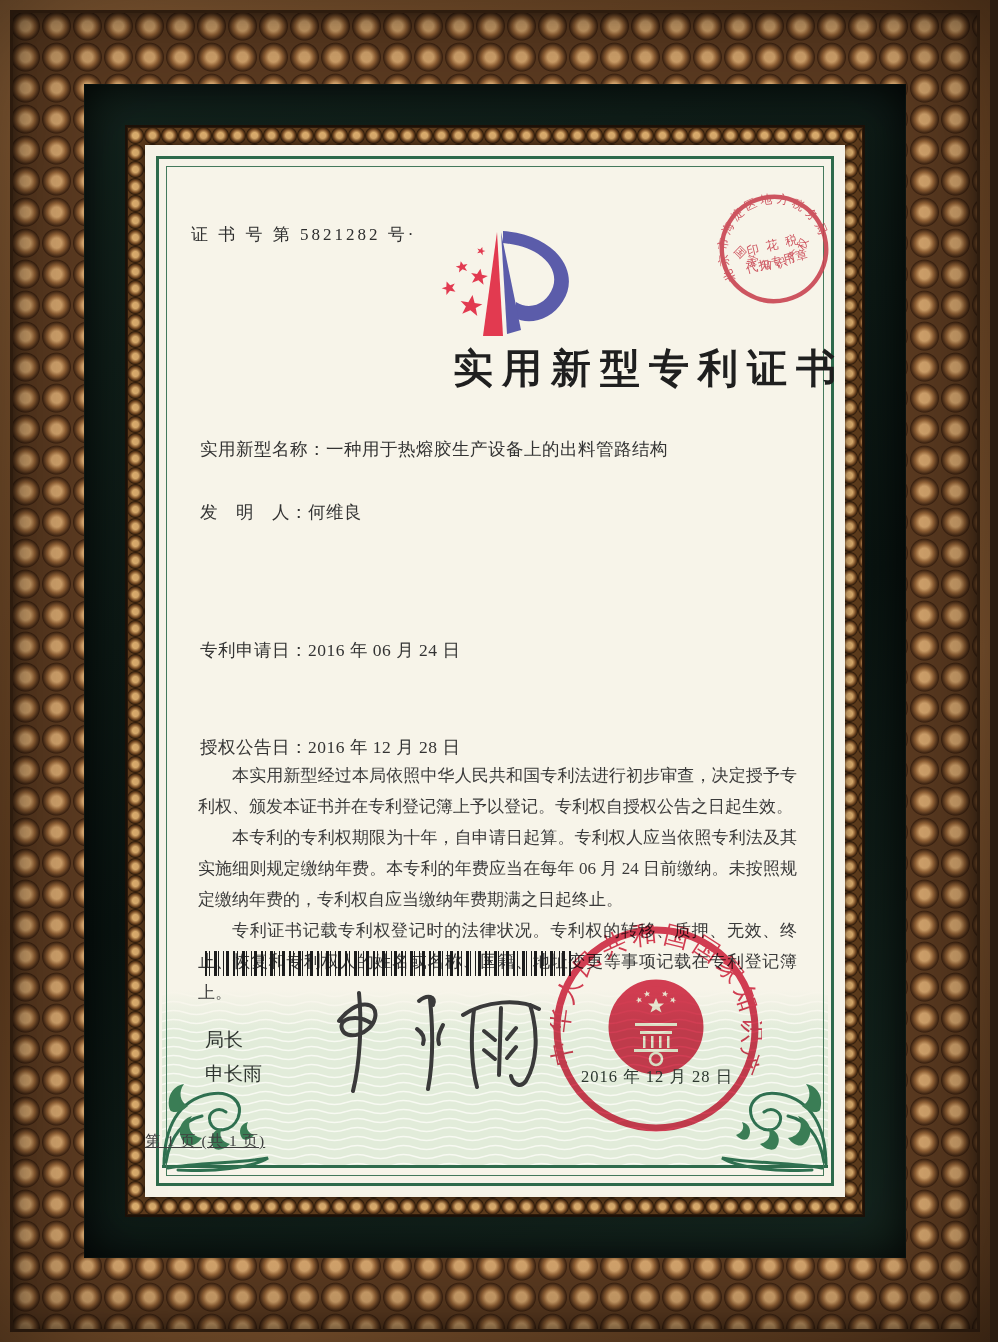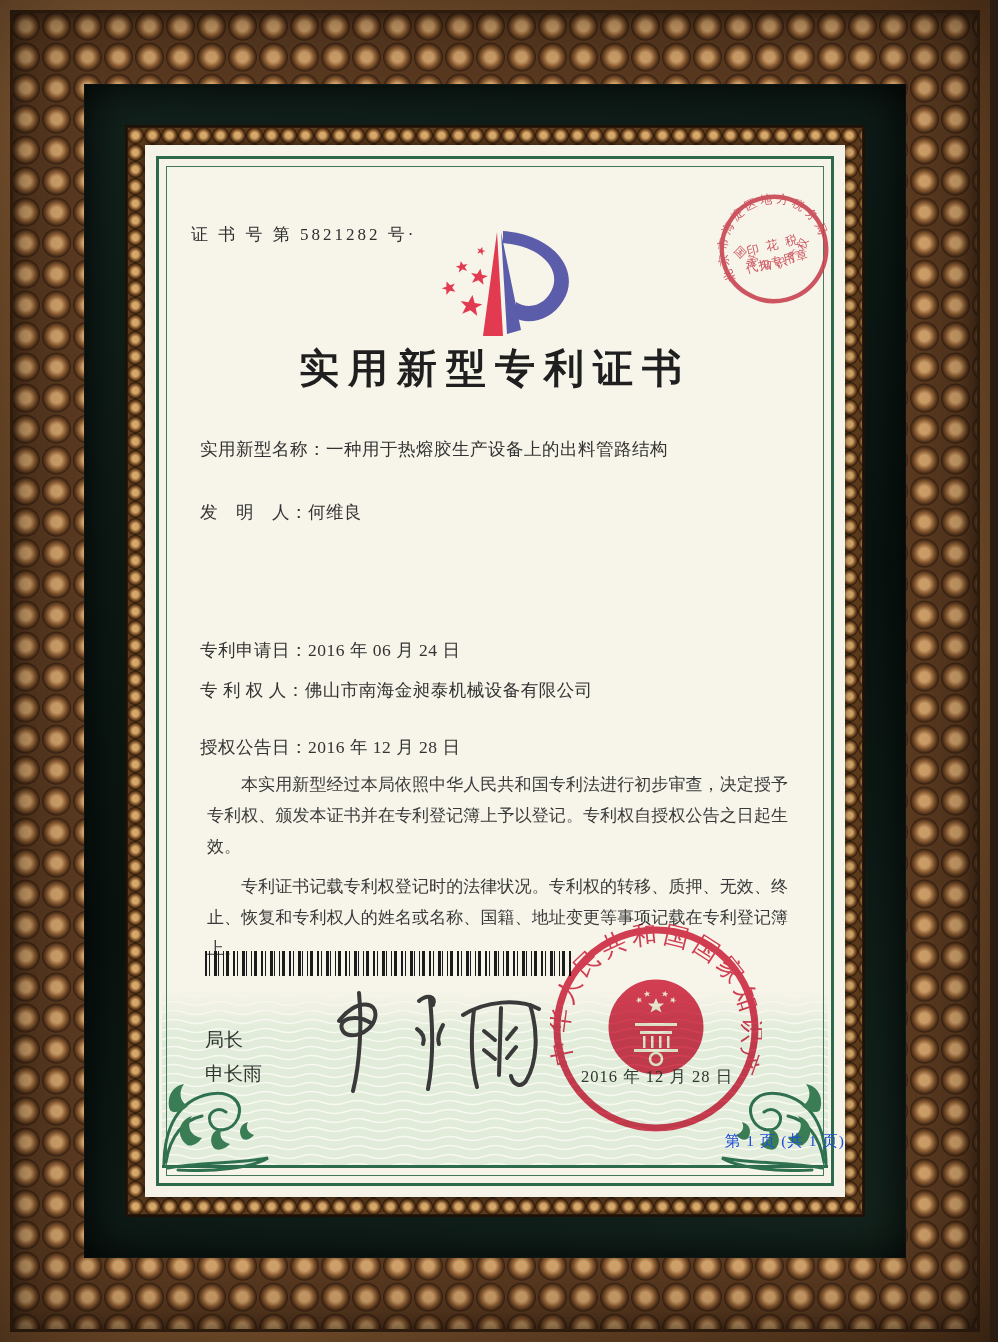--- a/index.html
+++ b/index.html
@@ -34,48 +34,48 @@
 
   
   .waves{position:absolute;left:17px;right:17px;bottom:29px;height:178px;z-index:1;
     border-bottom:3px solid #2e6b4c;}
   .waves svg{display:block;width:100%;height:100%;}
   .waves-fade{position:absolute;left:0;right:0;top:0;height:42px;
     background:linear-gradient(#f7f4e9,rgba(247,244,233,0));z-index:2;}
 
   .abs{position:absolute;}
   .cert-no{left:46px;top:78px;font-size:17px;letter-spacing:3px;color:#2e2e2e;z-index:4;}
-  .title{left:0;right:0;top:196px;text-align:center;font-size:40px;font-weight:600;
+  .title{left:0;right:0;top:196px;text-align:right;font-size:40px;font-weight:600;
     letter-spacing:9px;color:#1f1f1f;z-index:4;}
 
   .field{left:55px;right:40px;font-size:17.5px;color:#333;z-index:4;letter-spacing:.5px;}
   .f0{top:292px}.f1{top:355px}.f2{top:415px}.f3{top:493px}.f4{top:533px}.f5{top:590px}
   .field .lbl{color:#333;}
   .paras{left:53px;right:48px;top:615px;z-index:4;font-size:17px;line-height:31px;color:#3a3a3a;text-align:justify;}
-  .paras p{margin:9px;text-indent:2em;}
+  .paras p{margin:0;text-indent:2em;}
 
   .barcode{left:60px;top:806px;width:368px;height:25px;z-index:4;
     background:repeating-linear-gradient(90deg,
       #1c1c1c 0 2px, rgba(0,0,0,0) 2px 4px,
       #1c1c1c 4px 5px, rgba(0,0,0,0) 5px 9px,
       #1c1c1c 9px 12px, rgba(0,0,0,0) 12px 13px,
       #1c1c1c 13px 14px, rgba(0,0,0,0) 14px 18px,
       #1c1c1c 18px 19px, rgba(0,0,0,0) 19px 21px,
       #1c1c1c 21px 24px, rgba(0,0,0,0) 24px 28px);}
 
   .issuer{left:60px;top:878px;z-index:4;font-family:Liberation Sans, sans-serif;
     font-size:19px;color:#2d332e;line-height:34px;}
   .sign-svg{left:168px;top:838px;z-index:5;}
 
   .seal{left:405px;top:778px;width:212px;height:212px;z-index:5;mix-blend-mode:multiply;opacity:.93;}
   .seal-date{left:436px;top:921px;width:190px;z-index:6;font-size:16.5px;letter-spacing:1px;
     color:#2c372f;white-space:nowrap;}
 
-  .footer{left:0;right:0;top:986px;text-align:right;font-size:15.5px;color:#1d4ed8;
-    letter-spacing:1px;z-index:4;}
+  .footer{left:0;right:0;top:986px;text-align:left;font-size:15.5px;color:#404040;
+    letter-spacing:1px;z-index:4;text-decoration:underline;}
 
   .stamp{left:570px;top:45px;width:118px;height:118px;z-index:4;opacity:.88;}
   .logo{left:280px;top:84px;width:165px;height:112px;z-index:4;}
 
   .flourish{bottom:25px;width:128px;height:132px;z-index:3;}
   .flourish.left{left:11px;}
   .flourish.right{right:11px;transform:scaleX(-1);}
 </style>
 </head>
 <body>
@@ -163,25 +163,25 @@
           <textPath href="#stArcBot" startOffset="4">国家知识产权局</textPath>
         </text>
       </g>
     </svg>
 
     <div class="abs title">实用新型专利证书</div>
 
     <div class="abs field f0"><span class="lbl">实用新型名称：</span><span>一种用于热熔胶生产设备上的出料管路结构</span></div>
     <div class="abs field f1"><span class="lbl">发　明　人：</span><span>何维良</span></div>
     <div class="abs field f3"><span class="lbl">专利申请日：</span><span>2016 年 06 月 24 日</span></div>
-    <div class="abs field f4"><span class="lbl">专 利 权 人：</span><span>佛山市南海金昶泰机械设备有限公司</span></div>
     <div class="abs field f5"><span class="lbl">授权公告日：</span><span>2016 年 12 月 28 日</span></div>
 
     <div class="abs paras">
       <p>本实用新型经过本局依照中华人民共和国专利法进行初步审查，决定授予专利权、颁发本证书并在专利登记簿上予以登记。专利权自授权公告之日起生效。</p>
+      <p>本专利的专利权期限为十年，自申请日起算。专利权人应当依照专利法及其实施细则规定缴纳年费。本专利的年费应当在每年 06 月 24 日前缴纳。未按照规定缴纳年费的，专利权自应当缴纳年费期满之日起终止。</p>
       <p>专利证书记载专利权登记时的法律状况。专利权的转移、质押、无效、终止、恢复和专利权人的姓名或名称、国籍、地址变更等事项记载在专利登记簿上。</p>
     </div>
 
     <div class="abs barcode"></div>
 
     <div class="abs issuer">
       <div>局长</div>
       <div>申长雨</div>
     </div>
 

